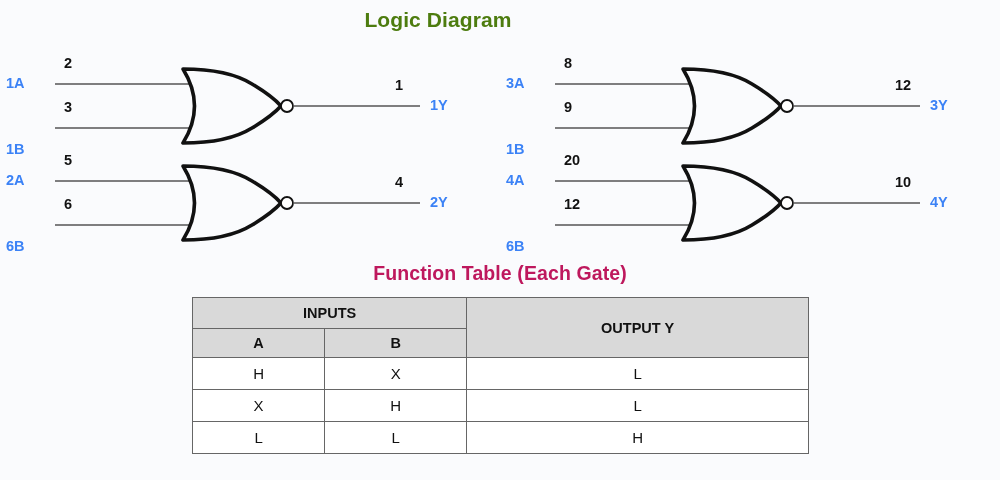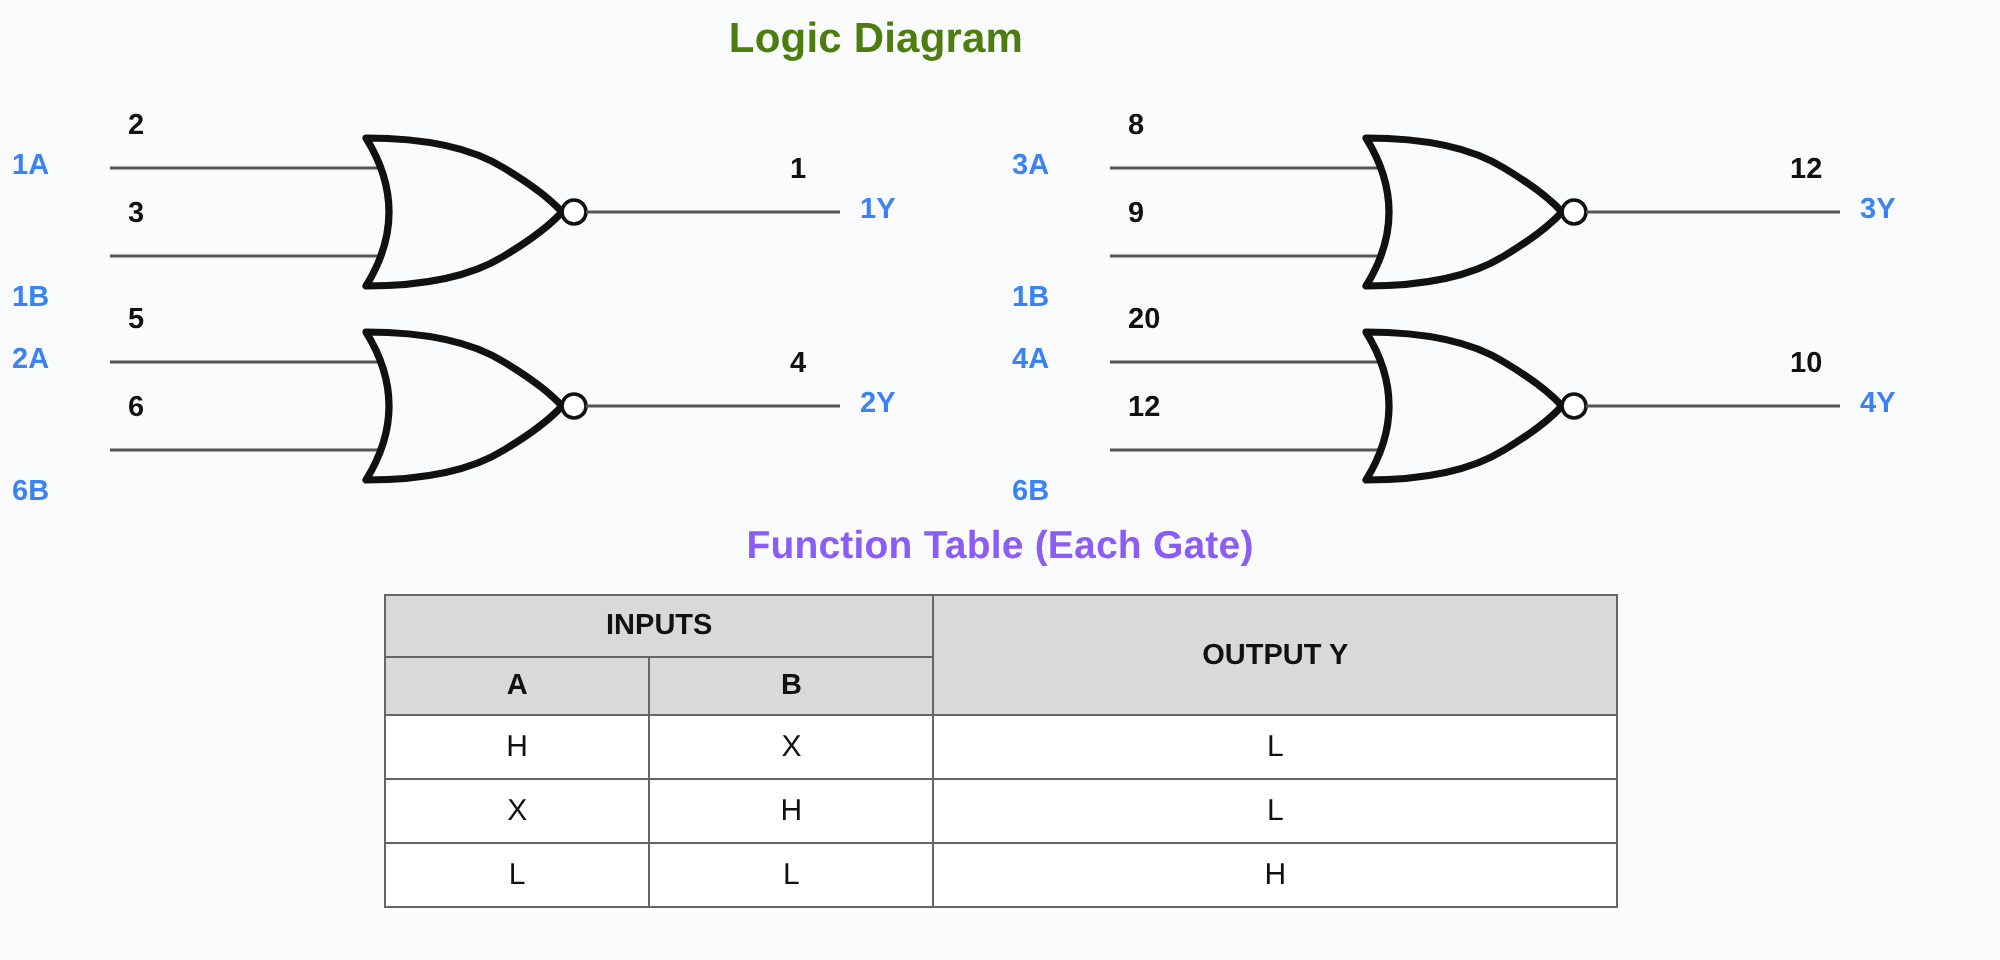--- a/index.html
+++ b/index.html
@@ -35,21 +35,21 @@
   }
   .table-title {
     position: absolute;
     top: 262px;
     left: 0;
     width: 1000px;
     text-align: center;
     font-size: 19.5px;
     font-weight: bold;
     letter-spacing: 0.1px;
-    color: #8b5cf6;
+    color: #be185d;
   }
 
   
   .gate-layer {
     position: absolute;
     top: 0;
     left: 0;
     width: 1000px;
     height: 260px;
   }

